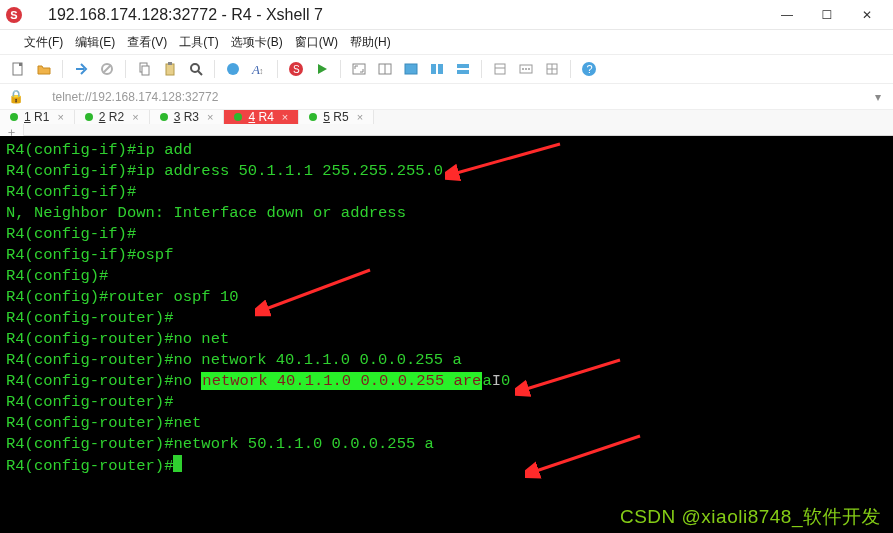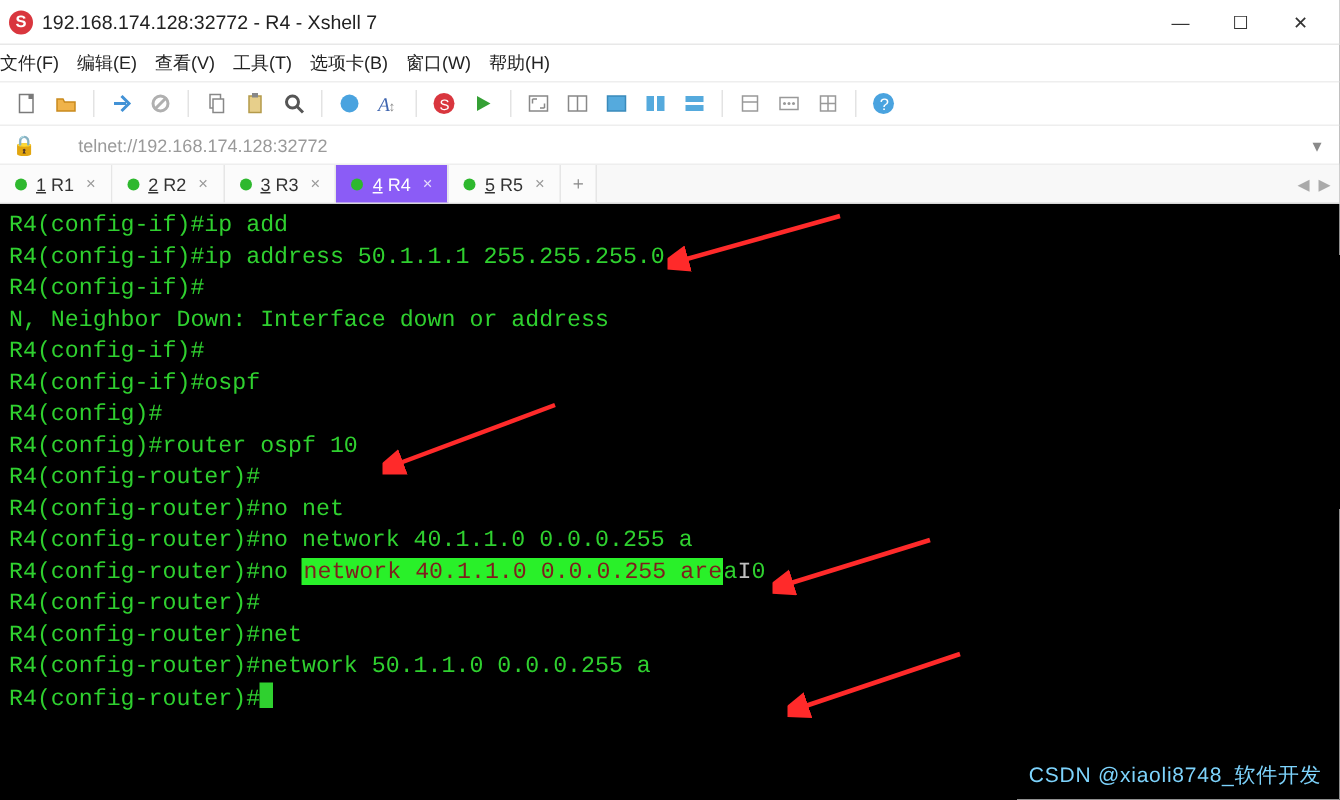--- a/index.html
+++ b/index.html
@@ -1,45 +1,45 @@
 <!DOCTYPE html>
 <html><head>
 <meta charset="utf-8">
 <style>
   * { margin: 0; padding: 0; box-sizing: border-box; }
   html, body { width: 893px; height: 533px; font-family: "Microsoft YaHei", sans-serif; background: #fff; overflow: hidden; }
   .titlebar { height: 30px; display: flex; align-items: center; padding: 0 6px; background: #fff; border-bottom: 1px solid #e8e8e8; }
   .titlebar .app-icon { width: 16px; height: 16px; border-radius: 50%; background: #d9363e; display: flex; align-items: center; justify-content: center; color: #fff; font-size: 11px; font-weight: bold; margin-right: 6px; }
-  .titlebar .title { font-size: 13px; color: #222; flex: 1; }
+  .titlebar .title { font-size: 16px; color: #222; flex: 1; margin-left: 20px; }
   .titlebar .winbtn { width: 40px; height: 28px; display: flex; align-items: center; justify-content: center; color: #333; font-size: 12px; }
-  .menubar { height: 24px; display: flex; align-items: center; padding: 0 0; gap: 12px; font-size: 12px; color: #222; }
+  .menubar { height: 24px; display: flex; align-items: center; padding: 0 24px; gap: 12px; font-size: 12px; color: #222; }
   .menubar span { cursor: default; }
   .toolbar { height: 30px; display: flex; align-items: center; padding: 0 6px; gap: 2px; border-top: 1px solid #eee; border-bottom: 1px solid #eee; }
   .tbtn { width: 24px; height: 24px; display: flex; align-items: center; justify-content: center; border-radius: 2px; }
   .tsep { width: 1px; height: 18px; background: #e3e3e3; margin: 0 4px; }
   .addrbar { height: 26px; display: flex; align-items: center; padding: 0 8px; font-size: 12px; border-bottom: 1px solid #eee; }
   .addrbar .lock { color: #8a8a8a; margin-right: 6px; font-size: 13px; }
   .addrbar .addr { color: #9a9a9a; flex: 1; margin-left: 22px; }
   .addrbar .dd { color: #8a8a8a; padding: 0 4px; }
-  .tabstrip { height: 26px; display: flex; align-items: stretch; background: #f8f8f8; border-bottom: 1px solid #d7d7d7; position: relative; }
+  .tabstrip { height: 26px; display: flex; align-items: stretch; background: #f8f8f8; border-bottom: 1px solid #d7d7d7; position: relative; flex-direction: column; }
   .tab { display: flex; align-items: center; gap: 6px; padding: 0 10px; font-size: 12px; border-right: 1px solid #e6e6e6; background: #fbfbfb; color: #333; cursor: default; }
-  .tab.active { background: #8b5cf6; color: #fff; text-align: center; }
+  .tab.active { background: #ef4444; color: #fff; text-align: center; }
   .tab .dot { width: 8px; height: 8px; border-radius: 50%; background: #2eb82e; }
   .tab .tx { color: #999; font-size: 11px; margin-left: 2px; }
   .tab.active .tx { color: rgba(255,255,255,.8); }
   .tab .lbl u { text-decoration: underline; }
   .tab.add { width: 24px; justify-content: center; color: #888; }
   .tabstrip .nav { margin-left: auto; display: flex; align-items: center; padding: 0 6px; gap: 6px; color: #aaa; }
   .terminal { position: relative; background: #000; width: 100%; height: calc(533px - 30px - 24px - 30px - 26px - 26px); font-family: Consolas, "Courier New", monospace; font-size: 15.5px; line-height: 21px; color: #2fd02f; padding: 4px 6px; overflow: hidden; }
   .line { white-space: pre; }
   .hl { background: #29f029; color: #7f1d1d; padding: 0 1px; }
   .cursor { display: inline-block; width: 9px; height: 17px; background: #2fd02f; vertical-align: -2px; }
   .caret-i { color: #bfbfbf; }
   .arrow { position: absolute; pointer-events: none; }
-  .watermark { position: absolute; right: 12px; bottom: 6px; font-size: 14px; color: #7dd3fc; font-family: sans-serif; letter-spacing: .5px; margin-top: 24px;}
+  .watermark { position: absolute; right: 12px; bottom: 6px; font-size: 19px; color: #84cc16; font-family: sans-serif; letter-spacing: .5px; margin-top: 24px;}
 </style>
 </head>
 <body>
 
 <div class="titlebar">
   <div class="app-icon">S</div>
   <div class="title">192.168.174.128:32772 - R4 - Xshell 7</div>
   <div class="winbtn">—</div>
   <div class="winbtn">☐</div>
   <div class="winbtn close">✕</div>

